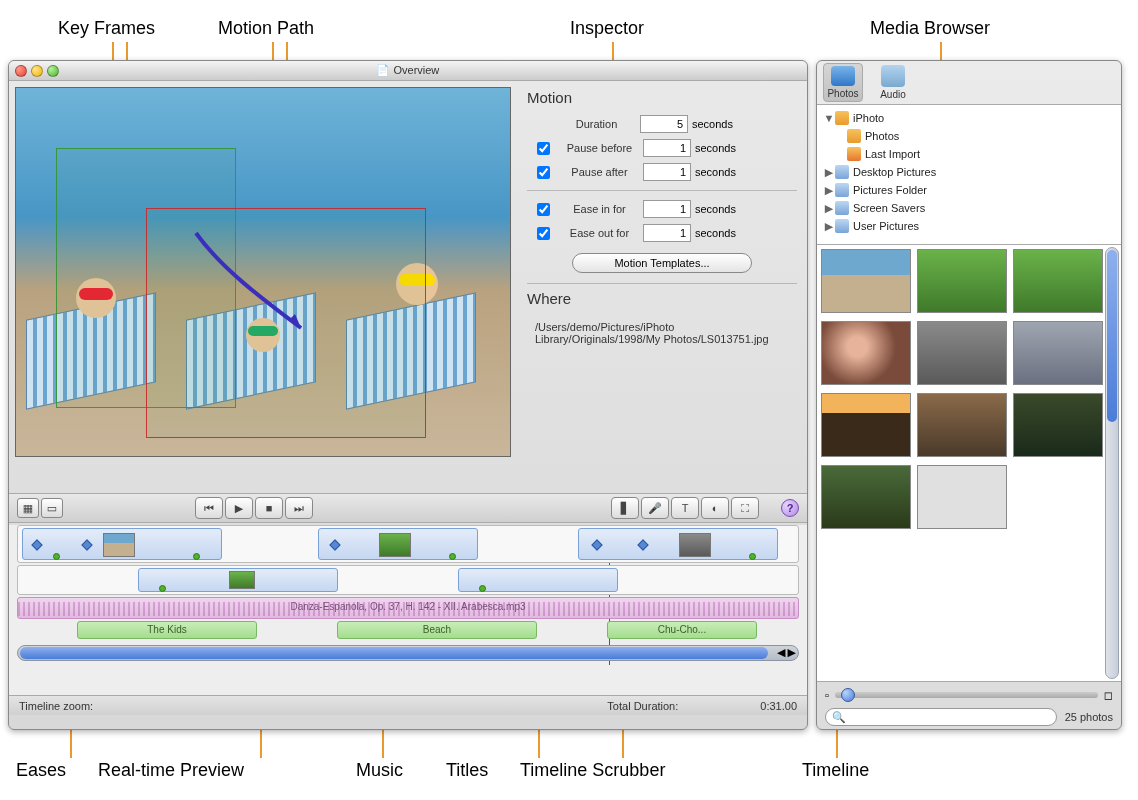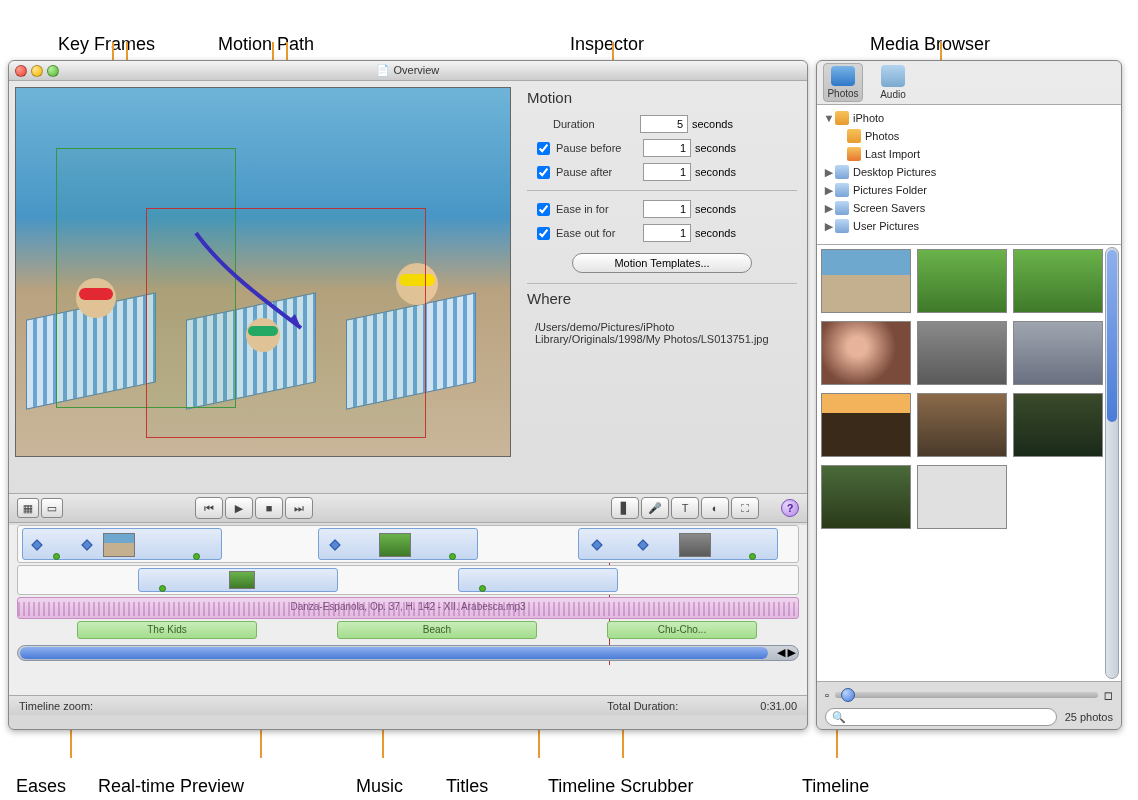--- a/index.html
+++ b/index.html
@@ -1,18 +1,18 @@
 <!DOCTYPE html>
 <html><head>
 <meta charset="utf-8">
 <style>
 * { box-sizing: border-box; margin: 0; padding: 0; font-family: "Lucida Grande", Helvetica, Arial, sans-serif; font-size: 11px; }
 body { background: #fff; width: 1138px; height: 800px; position: relative; }
 
-.annotation { position: absolute; font-size: 18px; color: #000; font-weight: 400; background: transparent; margin-top: 16px; }
+.annotation { position: absolute; font-size: 18px; color: #000; font-weight: 400; background: transparent; }
 .annot-line { position: absolute; background: #e89a2f; }
 .annot-line-v { width: 2px; }
 
 .workspace { position: absolute; top: 60px; left: 8px; width: 800px; height: 670px; background: linear-gradient(#e9e9e9,#d8d8d8); border: 1px solid #888; border-radius: 6px; box-shadow: 0 2px 6px rgba(0,0,0,.3); }
 
 .titlebar { height: 20px; background: linear-gradient(#f4f4f4,#ccc); border-bottom: 1px solid #aaa; border-radius: 6px 6px 0 0; display: flex; align-items: center; padding: 0 6px; }
 .traffic { display: flex; gap: 4px; margin-right: auto; }
 .tl { width: 12px; height: 12px; border-radius: 50%; border: 1px solid rgba(0,0,0,.3); }
 .tl.red { background: radial-gradient(circle at 30% 30%, #ff9b8f, #e8412f); }
 .tl.yellow { background: radial-gradient(circle at 30% 30%, #ffe58a, #f4b400); }
@@ -27,21 +27,21 @@
 .chair.c1 { left: 10px; }
 .chair.c2 { left: 170px; }
 .chair.c3 { left: 330px; }
 .keyframe-box { position: absolute; border: 1px solid rgba(50,150,50,.9); background: rgba(50,150,50,.05); }
 .keyframe-box.red { border-color: rgba(200,40,40,.9); }
 .motion-arrow { position: absolute; width: 120px; height: 60px; pointer-events:none; }
 
 .inspector { flex: 1; padding: 8px 10px; }
 .panel-head { color: #333; font-size: 15px; margin-bottom: 6px; }
 .insp-row { display: flex; align-items: center; height: 24px; margin-left: 10px; }
-.insp-row .lbl { width: 87px; color: #333; }
+.insp-row .lbl { width: 87px; color: #333; text-align: center; }
 .insp-row input[type=checkbox] { margin-right: 6px; }
 .insp-row .val { width: 48px; height: 18px; background: #fff; border: 1px solid #999; text-align: right; padding: 0 4px; margin-right: 4px; }
 .aqua-btn { display: block; margin: 8px auto 10px; width: 180px; height: 20px; border-radius: 10px; border: 1px solid #888; background: linear-gradient(#fff,#e4e4e4); text-align: center; line-height: 18px; cursor: pointer; }
 .where-box { margin-top: 6px; padding: 8px; font-size: 11px; color: #333; }
 .hr { height: 1px; background: #b8b8b8; margin: 6px 0; }
 
 .toolbar { height: 30px; display: flex; align-items: center; padding: 0 8px; gap: 6px; border-top: 1px solid #aaa; border-bottom: 1px solid #aaa; background: linear-gradient(#e8e8e8,#d0d0d0); }
 .tbtn { width: 28px; height: 22px; border: 1px solid #888; border-radius: 4px; background: linear-gradient(#fff,#dcdcdc); display: flex; align-items: center; justify-content: center; cursor: pointer; color:#444; }
 .tbtn.small { width: 22px; height: 20px; border-radius: 3px; }
 .tgroup { display: flex; gap: 2px; }
@@ -140,21 +140,21 @@
 
 <div class="annotation" style="top:760px; left:98px;">Real-time Preview</div>
 <div class="annot-line annot-line-v" style="top:510px; left:260px; height:248px;"></div>
 
 <div class="annotation" style="top:760px; left:356px;">Music</div>
 <div class="annot-line annot-line-v" style="top:650px; left:382px; height:108px;"></div>
 
 <div class="annotation" style="top:760px; left:446px;">Titles</div>
 <div class="annot-line annot-line-v" style="top:670px; left:538px; height:88px;"></div>
 
-<div class="annotation" style="top:760px; left:548px;">Timeline Scrubber</div>
+<div class="annotation" style="top:760px; left:520px;">Timeline Scrubber</div>
 <div class="annot-line annot-line-v" style="top:545px; left:622px; height:213px;"></div>
 
 <div class="annotation" style="top:760px; left:802px;">Timeline</div>
 <div class="annot-line" style="top:620px; left:700px; width:130px; height:2px; transform: rotate(35deg); transform-origin:left;"></div>
 <div class="annot-line annot-line-v" style="top:690px; left:836px; height:68px;"></div>
 
 <div class="workspace">
   <div class="titlebar">
     <div class="traffic">
       <div class="tl red"></div>

